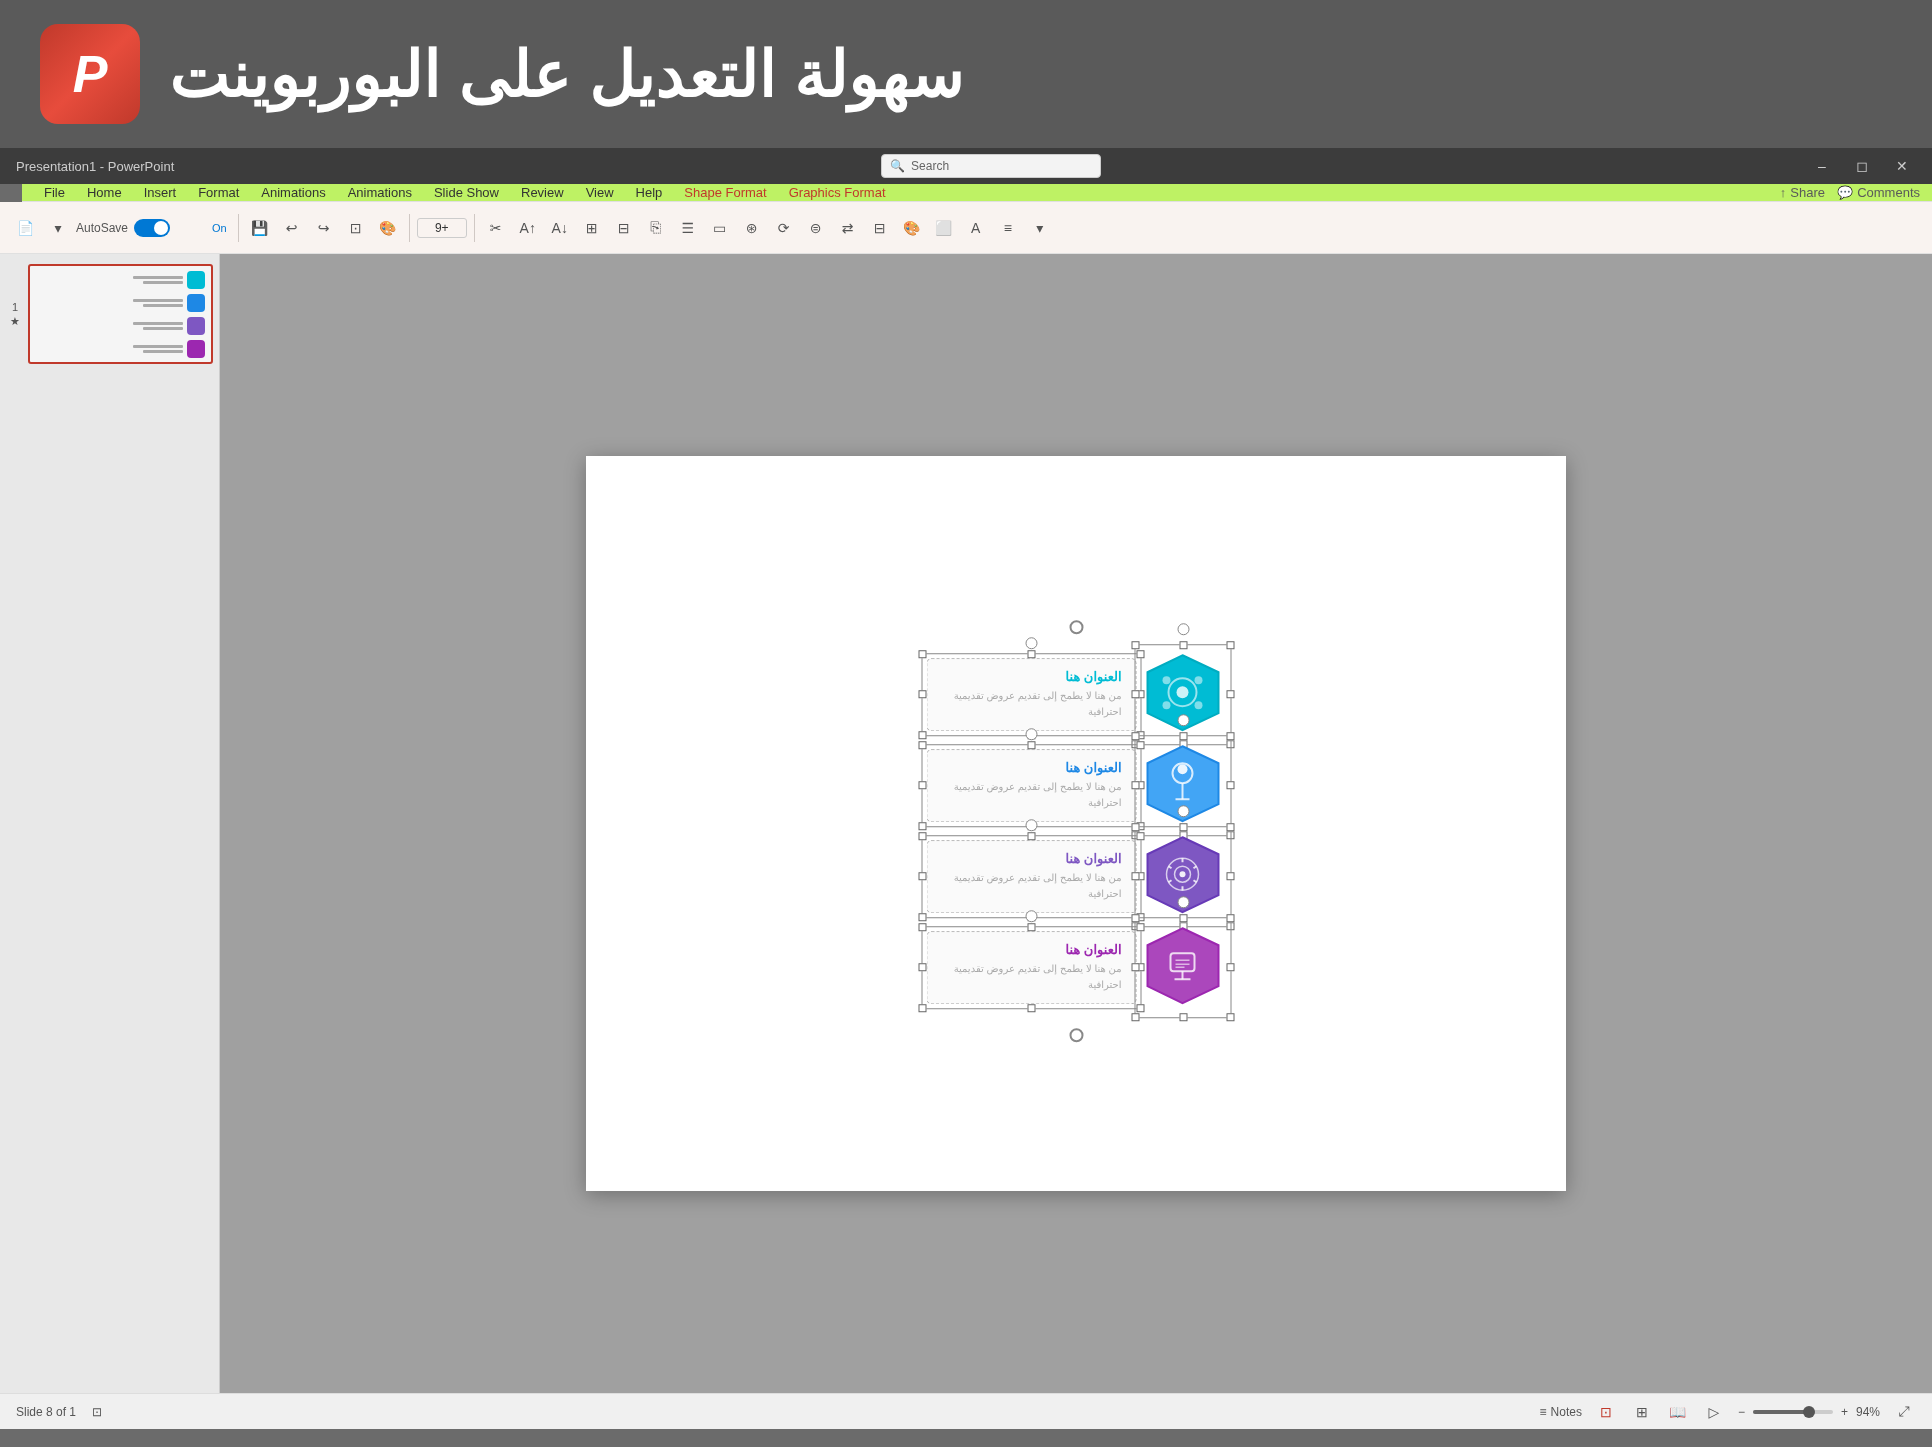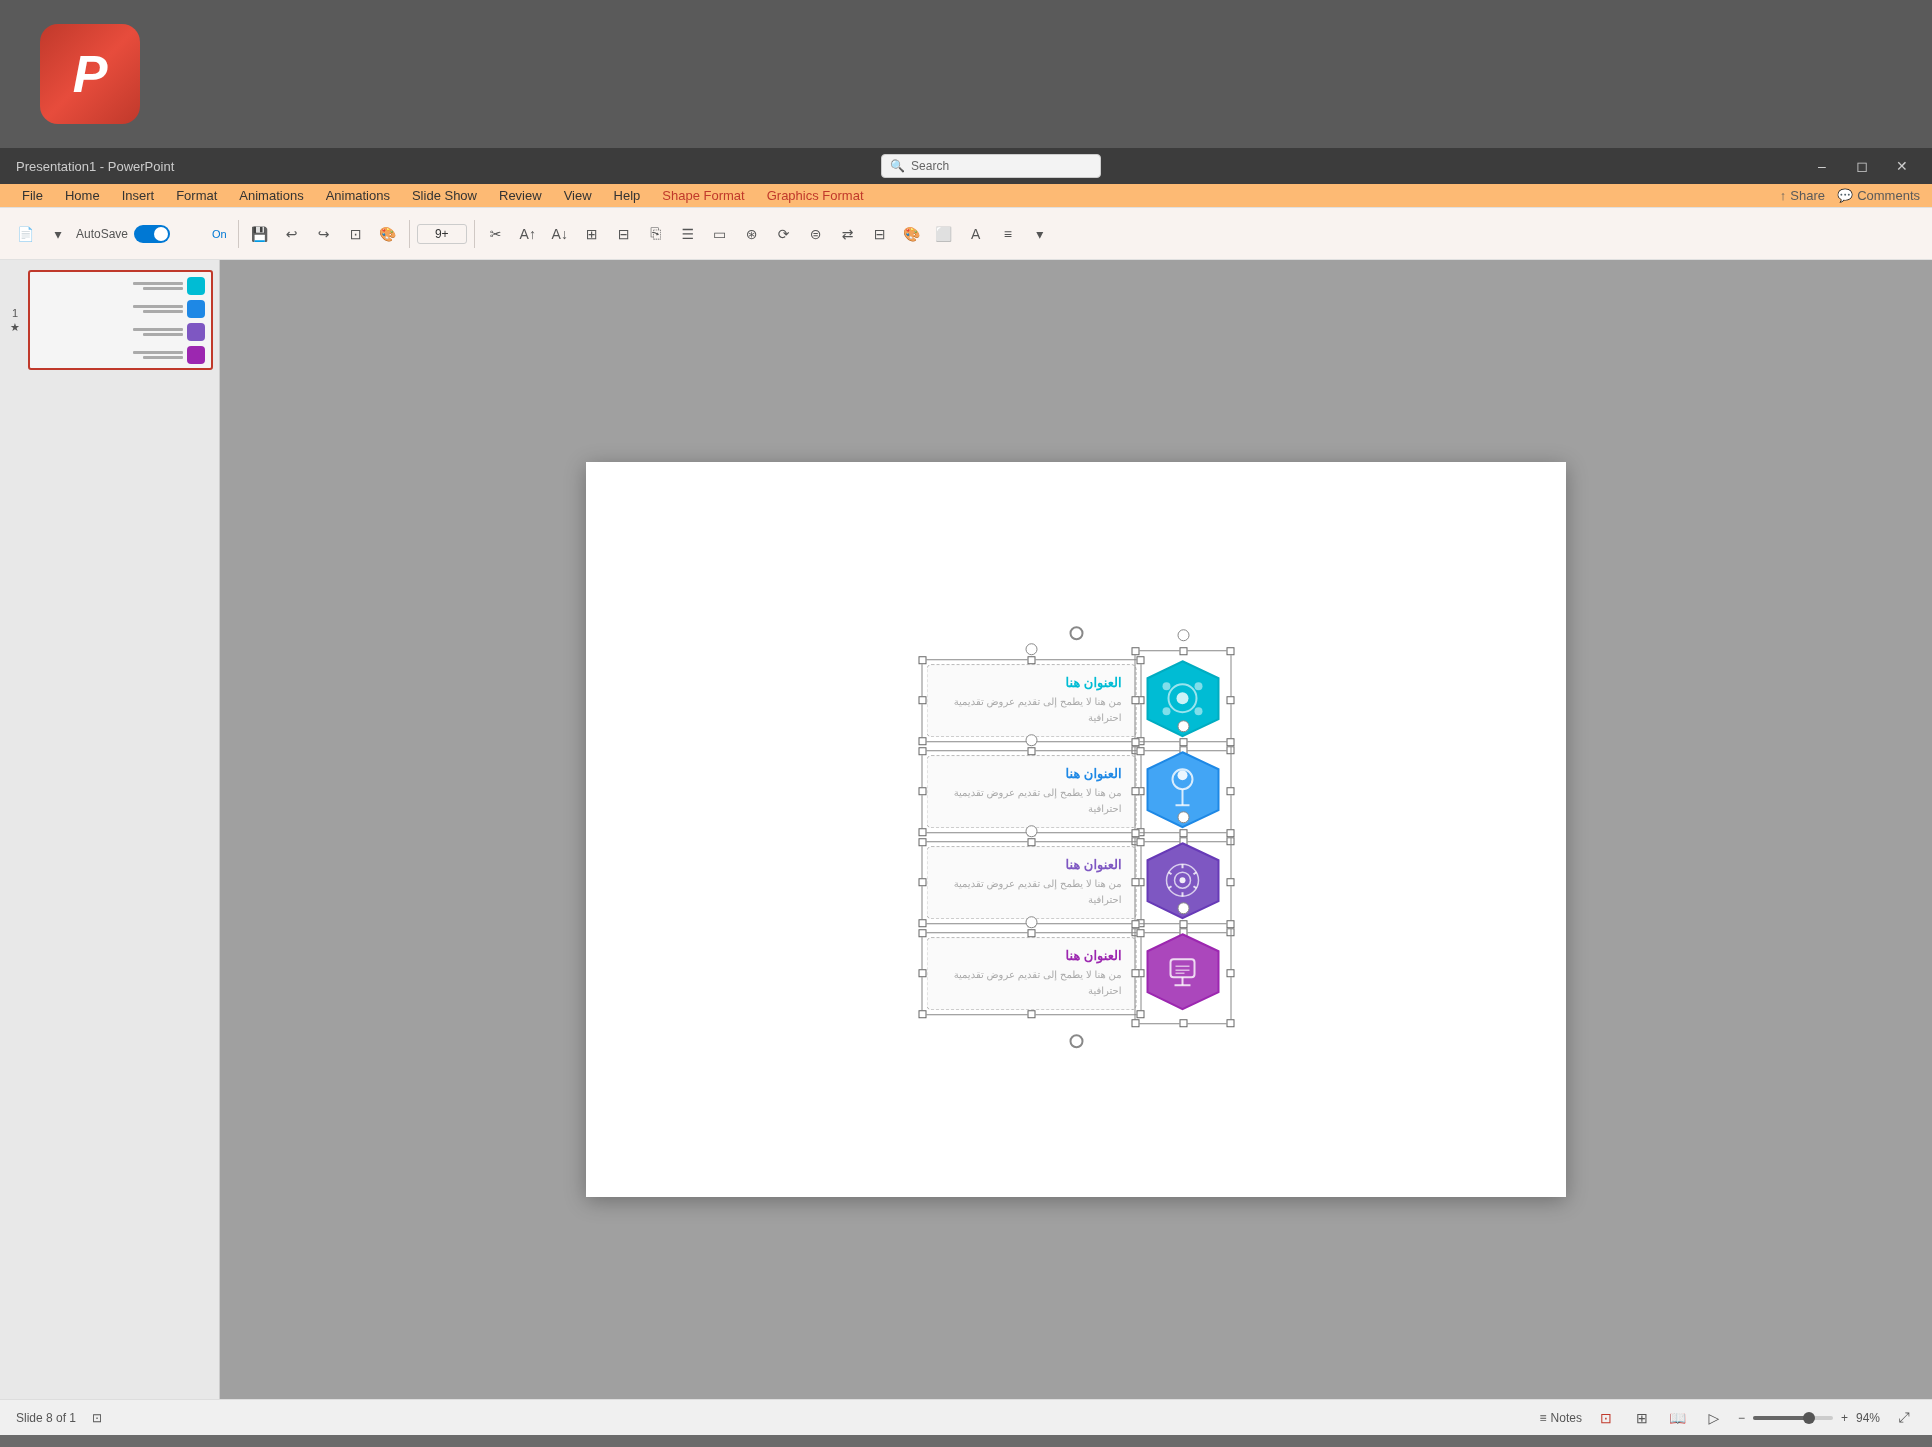--- a/index.html
+++ b/index.html
@@ -77,27 +77,28 @@
       align-items: center;
       justify-content: center;
       color: #ccc;
       font-size: 14px;
       cursor: pointer;
       border-radius: 3px;
     }
 
     
     .menu-bar {
-      background: #fdba74;
-      height: 24px;
+      background: #bef264;
+      height: 18px;
       display: flex;
       align-items: center;
       padding: 0 12px;
       gap: 2px;
       border-bottom: 1px solid #e0e0e0;
+      margin-left: 22px;
     }
     .menu-item {
       padding: 4px 10px;
       font-size: 13px;
       color: #333;
       cursor: pointer;
       border-radius: 3px;
     }
     .menu-item.active { color: #c0392b; }
     .menu-right {
@@ -338,20 +339,21 @@
       cursor: pointer;
       border-radius: 3px;
     }
     .view-icon-btn.active { color: #c0392b; }
   </style>
 </head>
 <body>
 
 <div class="top-banner">
   <div class="ppt-logo">P</div>
+  <div class="banner-title">سهولة التعديل على البوربوينت</div>
 </div>
 
 <div class="title-bar">
   <div class="title-bar-left">
     <span class="title-text">Presentation1  -  PowerPoint</span>
   </div>
   <div class="title-search">
     <span class="search-icon-svg">🔍</span>
     <span class="search-text">Search</span>
   </div>

